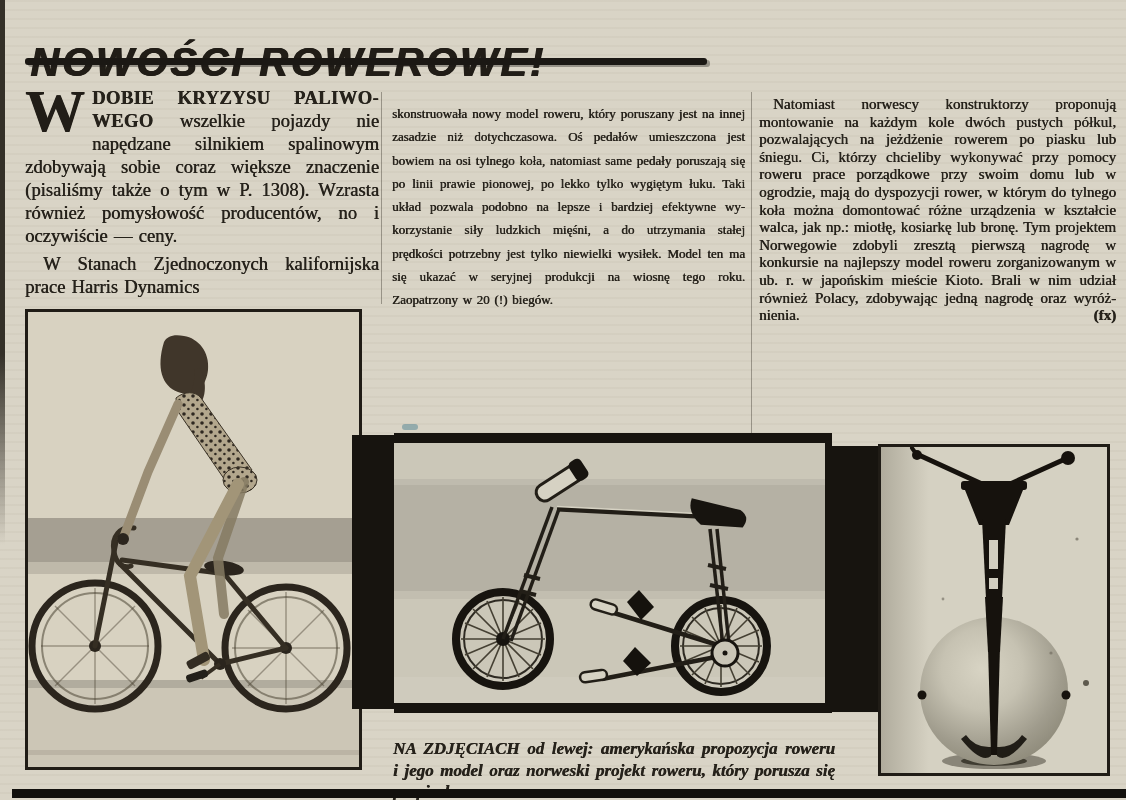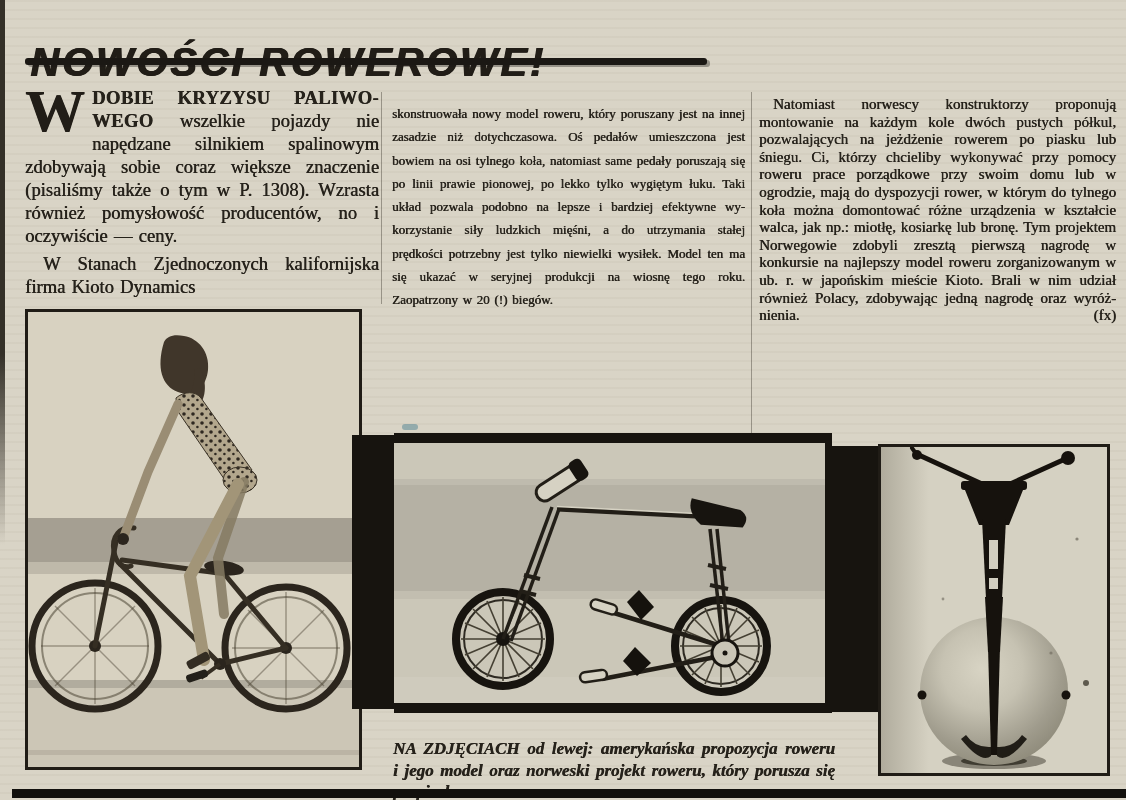--- a/index.html
+++ b/index.html
@@ -24,21 +24,21 @@
   
   .col{position:absolute; text-align:justify; text-shadow:.45px 0 0 currentColor;}
   .col p{margin:0;}
   .col1{left:25px; top:86px; width:354px; font-size:18.6px; line-height:23px; word-spacing:1.5px;}
   .col2{left:392px; top:102px; width:353px; font-size:13px; line-height:23.3px; word-spacing:1.5px;}
   .col3{left:759px; top:88px; width:357px; font-size:19px; line-height:23.2px; word-spacing:1px;}
   .dropcap{float:left; font-size:60px; line-height:46px; padding:2px 7px 0 0; font-weight:700; color:#211d17;}
   .lead{font-weight:700; letter-spacing:.4px;}
   .para-2{text-indent:18px; margin-top:5px !important;}
   .c3p2{font-size:15px; line-height:17.6px; margin-top:8px !important; text-indent:14px; word-spacing:.5px;}
-  .sig{float:right; font-weight:400;}
+  .sig{float:right; font-weight:700;}
   .colrule{position:absolute; width:1px; background:rgba(55,50,40,.4);}
   .rule-a{left:381px; top:92px; height:212px;}
   .rule-b{left:751px; top:92px; height:342px;}
   
   .photo{position:absolute; box-sizing:border-box; overflow:hidden;}
   .photo svg{display:block; width:100%; height:100%;}
   .photo1{left:25px; top:309px; width:337px; height:461px; border:3px solid #201c16; background:#d8d2c1;}
   .bar-a{position:absolute; left:352px; top:435px; width:42px; height:274px; background:#17140f;}
   .photo2{left:394px; top:433px; width:438px; height:280px; background:#17140f; padding:10px 7px 10px 0;}
   .bar-b{position:absolute; left:830px; top:446px; width:48px; height:266px; background:#17140f;}
@@ -61,21 +61,21 @@
 
   <h1 class="headline">NOWOŚCI ROWEROWE!</h1>
   <div class="headline-rule"></div>
 
   <div class="colrule rule-a"></div>
   <div class="colrule rule-b"></div>
 
   <div class="col col1">
     <p><span class="dropcap">W</span><b class="lead">DOBIE KRYZYSU PALIWO-WEGO</b>
       <span>wszelkie pojazdy nie napędzane silnikiem spalino­wym zdobywają sobie coraz więk­sze znaczenie (pisaliśmy także o tym w P. 1308). Wzrasta również pomysłowość producentów, no i oczywiście — ceny.</span></p>
-    <p class="para-2">W Stanach Zjednoczonych kali­fornijska firma Kioto Dynamics</p>
+    <p class="para-2">W Stanach Zjednoczonych kali­fornijska prace Harris Dynamics</p>
   </div>
 
   <div class="col col2">
     <p>skonstruowała nowy model rowe­ru, który poruszany jest na innej zasadzie niż dotychczasowa. Oś pe­dałów umieszczona jest bowiem na osi tylnego koła, natomiast same pedały poruszają się po linii prawie pionowej, po lekko tylko wygiętym łuku. Taki układ pozwala podobno na lepsze i bardziej efektywne wy­korzystanie siły ludzkich mięśni, a do utrzymania stałej prędkości po­trzebny jest tylko niewielki wysi­łek. Model ten ma się ukazać w se­ryjnej produkcji na wiosnę tego roku. Zaopatrzony w 20 (!) biegów.</p>
   </div>
 
   <div class="col col3">
     <p class="c3p2"><span>Natomiast norwescy konstruktorzy proponują montowanie na każdym kole dwóch pustych półkul, pozwalają­cych na jeżdżenie rowerem po piasku lub śniegu. Ci, którzy chcieliby wykonywać przy pomocy roweru prace porządko­we przy swoim domu lub w ogrodzie, ma­ją do dyspozycji rower, w którym do tylnego koła można domontować róż­ne urządzenia w kształcie walca, jak np.: miotłę, kosiarkę lub bronę. Tym pro­jektem Norwegowie zdobyli zresztą pierwszą nagrodę w konkursie na naj­lepszy model roweru zorganizowanym w ub. r. w japońskim mieście Kioto. Brali w nim udział również Polacy, zdobywając jedną nagrodę oraz wyróż­nienia.</span>
       <span class="sig">(fx)</span></p>
   </div>

